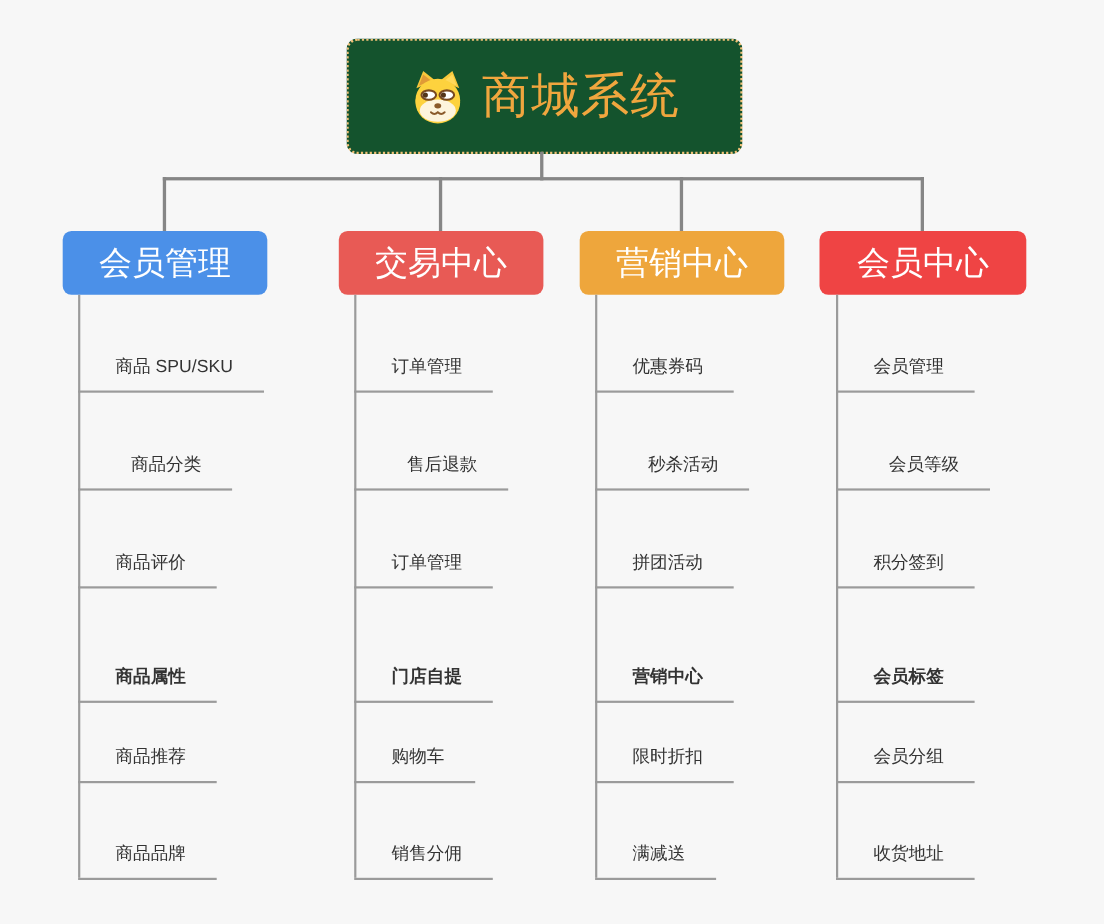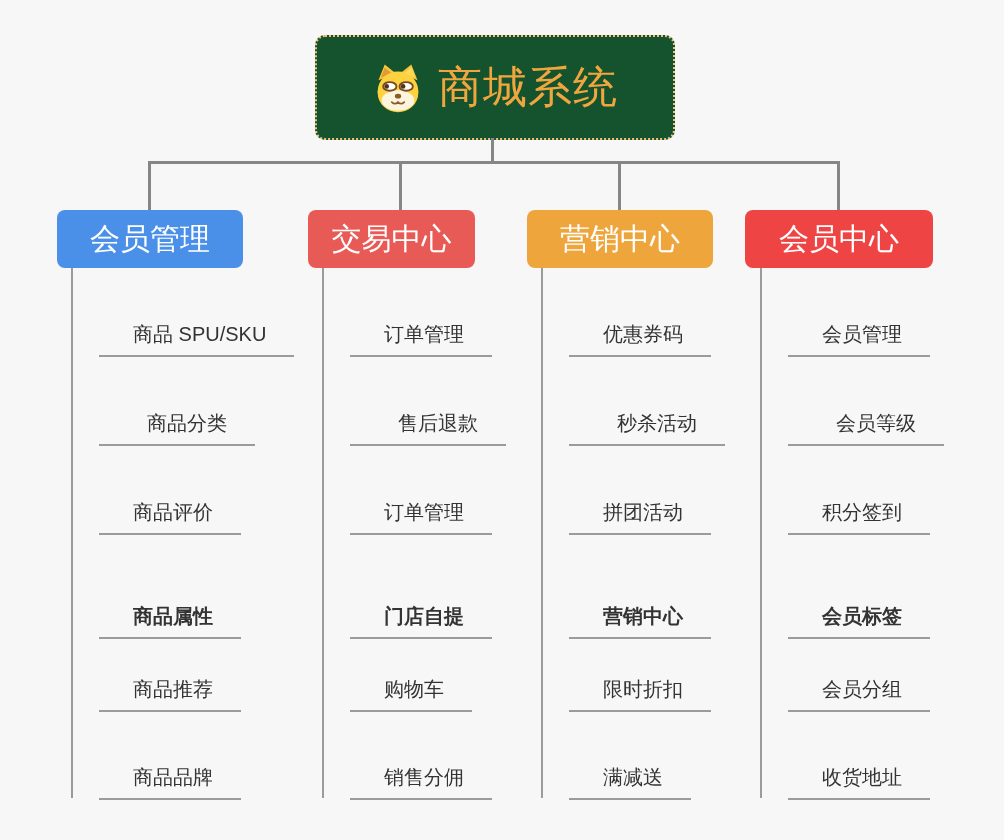--- a/index.html
+++ b/index.html
@@ -37,37 +37,36 @@
 
   
   .branch-box{
     position:absolute;top:210px;height:58px;
     border-radius:8px;
     color:#ffffff;font-size:30px;
     display:flex;align-items:center;justify-content:center;
     white-space:nowrap;
   }
   .branch-product {left:57px; width:186px;background:#4b90e8;}
-  .branch-trade   {left:308px;width:167px;background:#e85a55;}
+  .branch-trade   {left:308px;width:186px;background:#e85a55;}
   .branch-market  {left:527px;width:186px;background:#eea63c;}
   .branch-member  {left:745px;width:188px;background:#ef4444;}
 
   
   .col{position:absolute;top:268px;}
   .col-1{left:71px;} .col-2{left:322px;} .col-3{left:541px;} .col-4{left:760px;}
   .col::before{ 
     content:"";position:absolute;left:0;top:0;width:2px;height:530px;background:#9b9b9b;
   }
   .leaf{
     position:absolute;left:0;
     white-space:nowrap;
-    font-size:20px;line-height:24px;color:#333333;
+    font-size:16px;line-height:24px;color:#333333;
     padding:0 28px 9px 34px;
     border-bottom:2px solid #9b9b9b;
-    margin-left:28px;
   }
   .leaf:nth-of-type(1){top:54px;}
   .leaf:nth-of-type(2){top:143px;padding-left:48px;}
   .leaf:nth-of-type(3){top:232px;font-family:Liberation Serif, serif;}
   .leaf:nth-of-type(4){top:336px;font-weight:bold;}
   .leaf:nth-of-type(5){top:409px;}
   .leaf:nth-of-type(6){top:497px;}
 </style>
 </head>
 <body>

